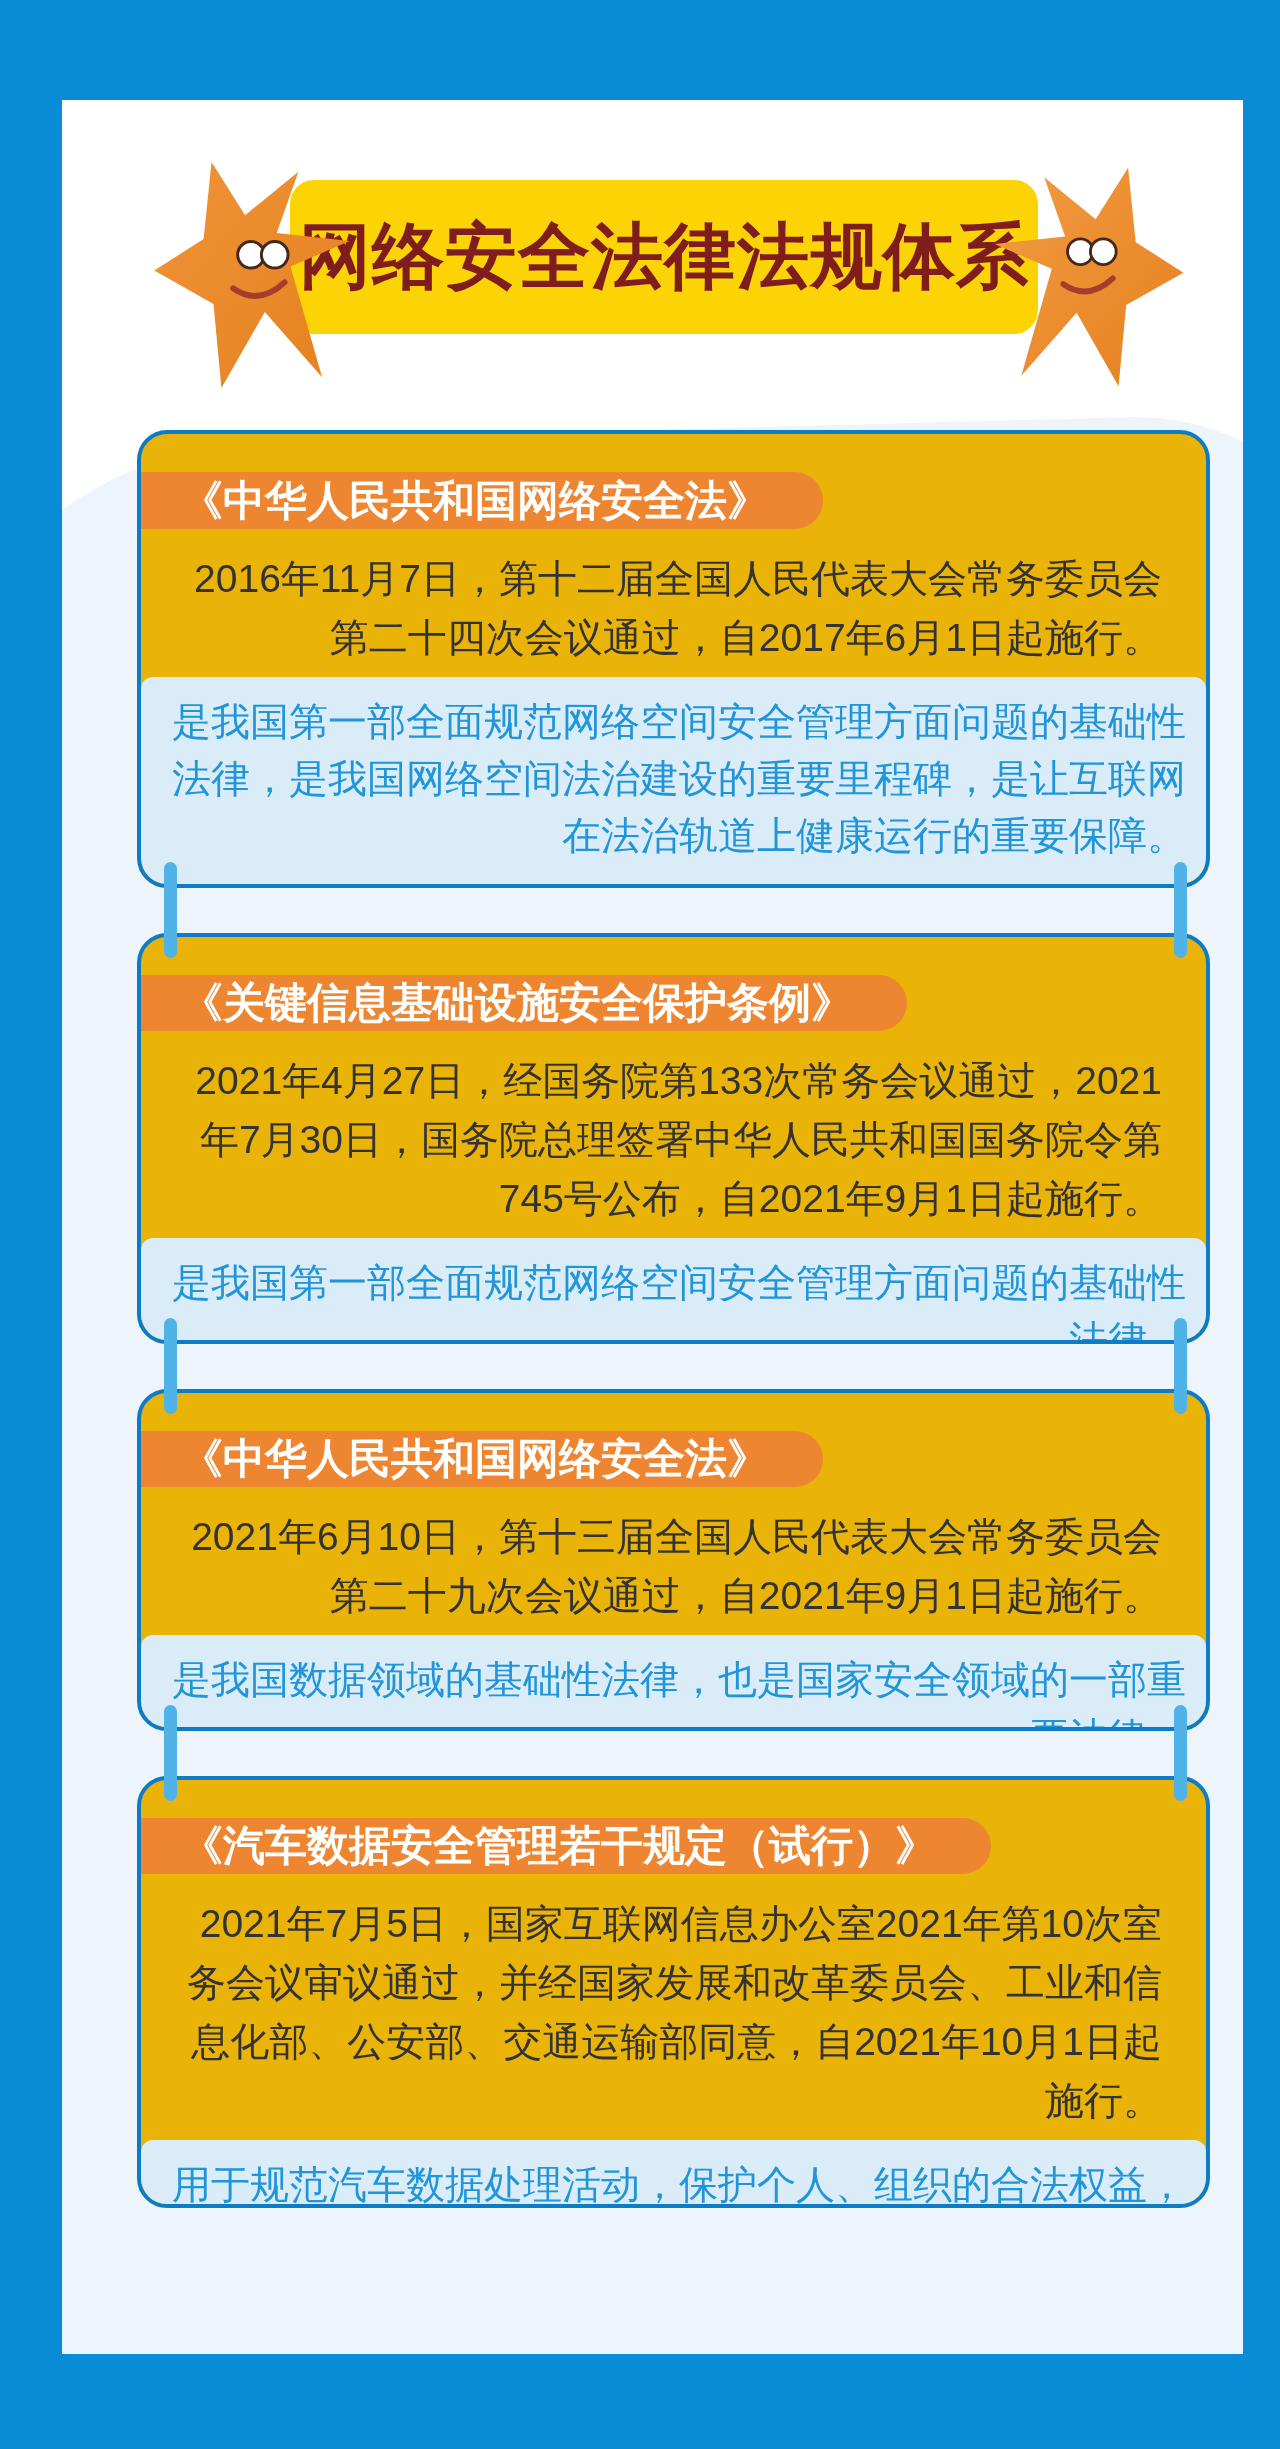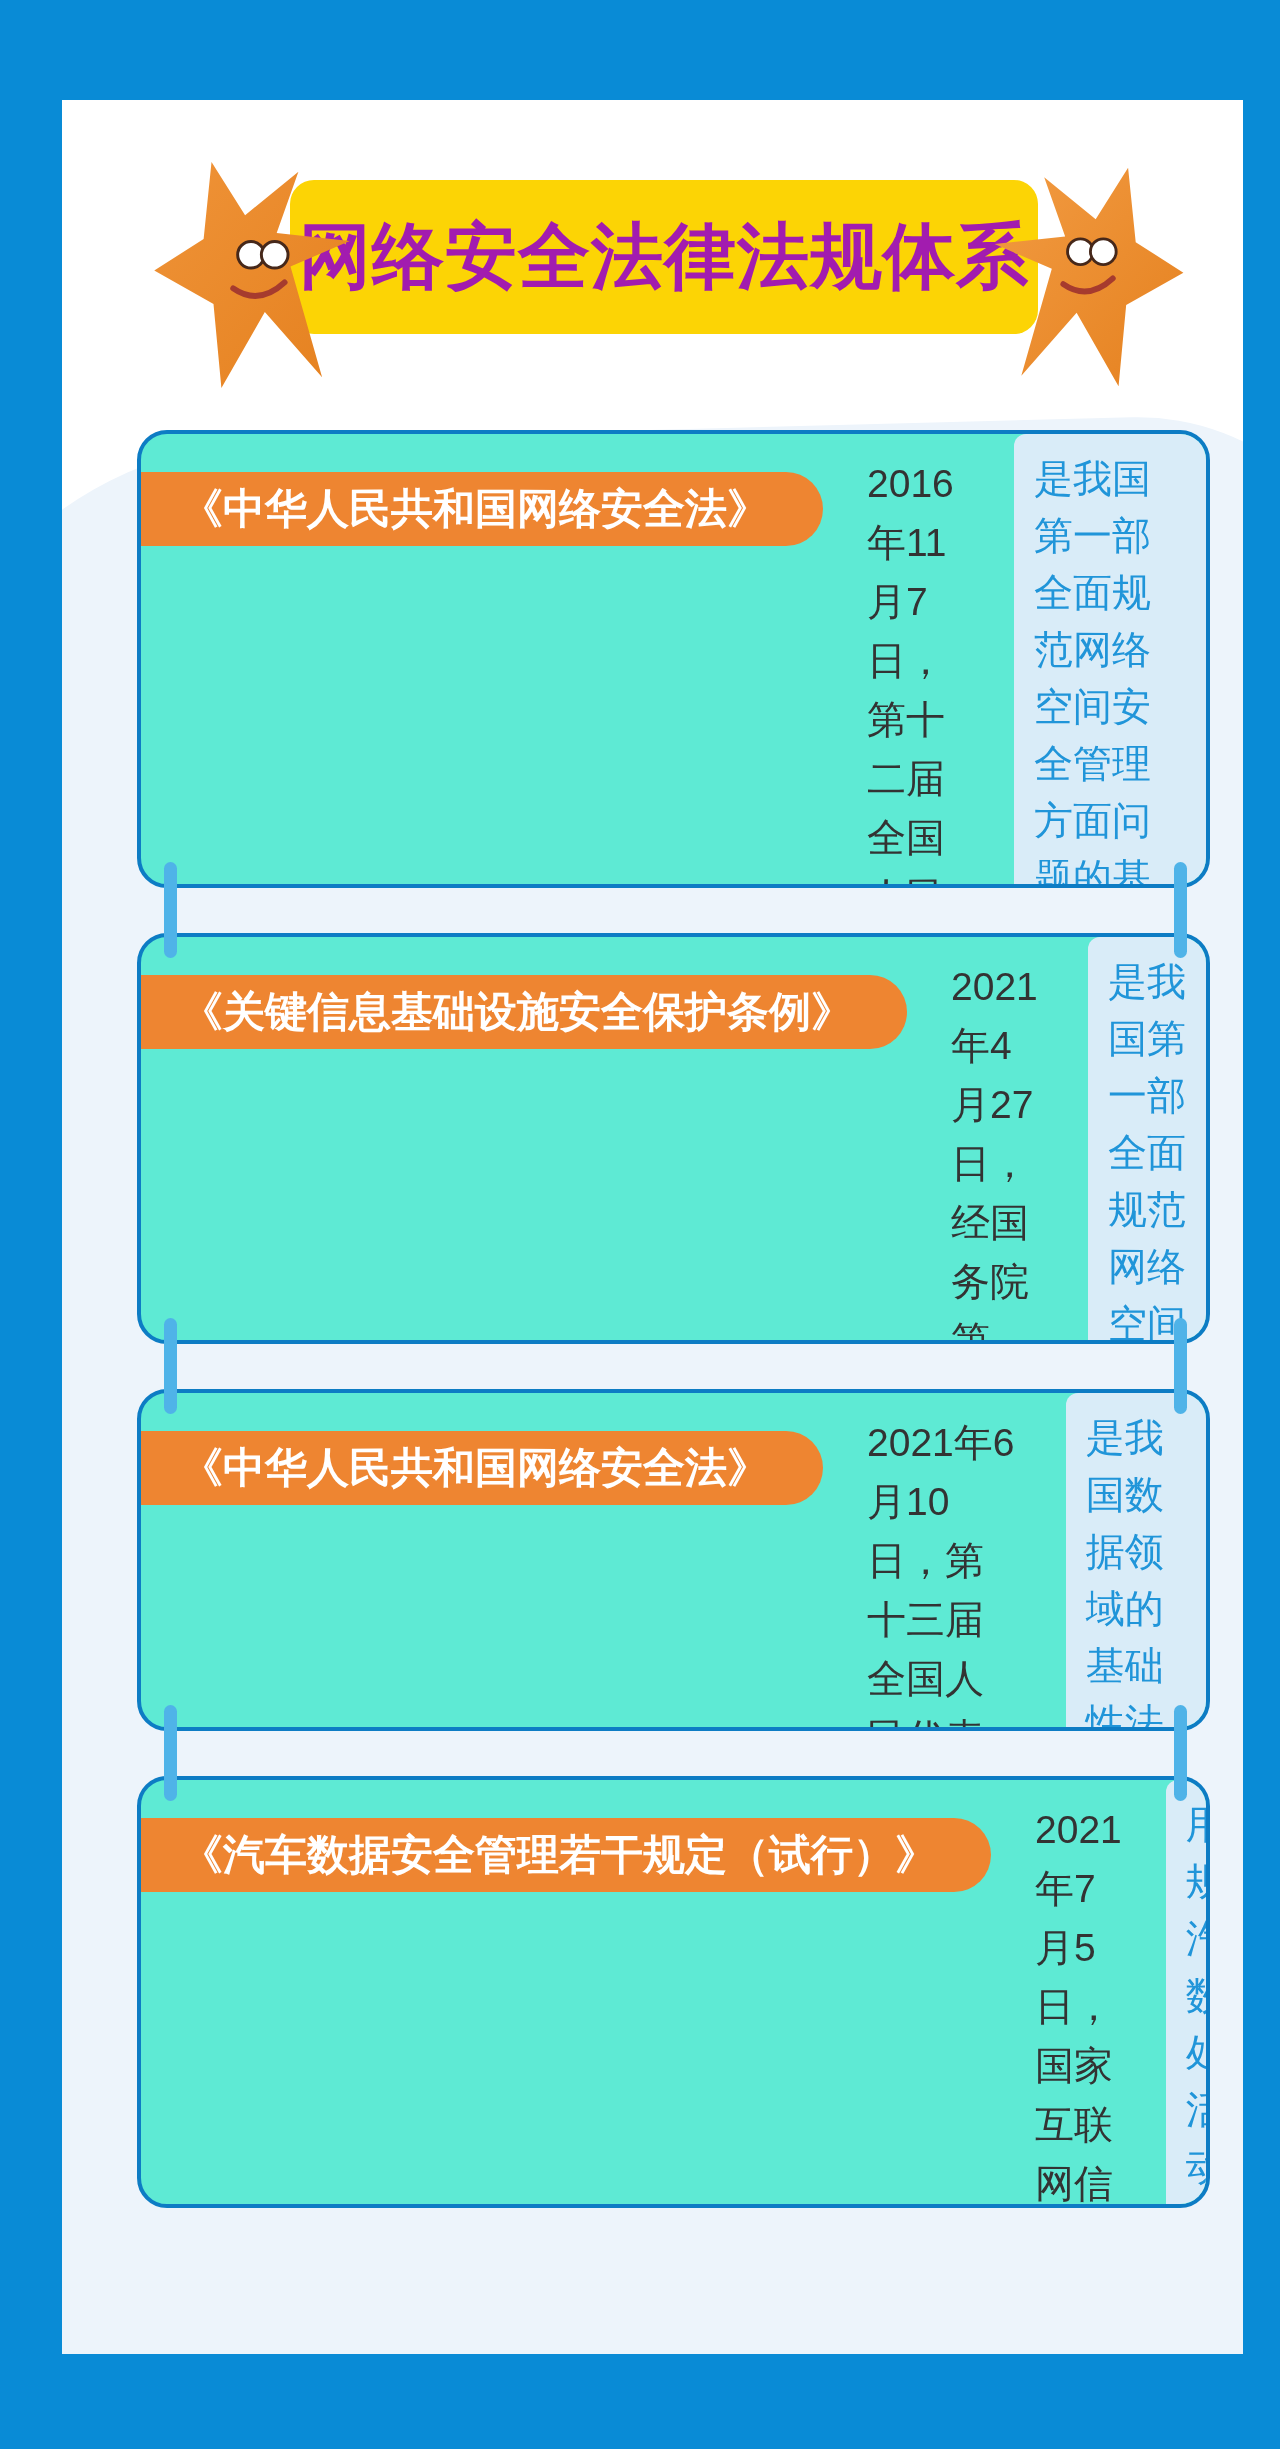--- a/index.html
+++ b/index.html
@@ -4,28 +4,28 @@
 <style>
   html,body{margin:0;padding:0;}
   body{font-family:"Liberation Sans", sans-serif;background:#098bd6;}
   #page{position:relative;width:1280px;height:2449px;background:#098bd6;overflow:hidden;}
   .inner{position:absolute;left:62px;top:100px;width:1181px;height:2254px;background:#ffffff;overflow:hidden;}
   .blob{position:absolute;left:-140px;top:330px;width:1480px;height:2300px;background:#edf4fb;
         border-radius:380px 240px 0 0;transform:rotate(-1.5deg);}
   
   .banner{position:absolute;left:228px;top:80px;width:748px;height:154px;background:#fcd405;
           border-radius:24px;display:flex;align-items:center;justify-content:center;z-index:1;}
-  .banner h1{margin:0;font-size:72px;font-weight:900;color:#a21caf;letter-spacing:1px;white-space:nowrap;}
+  .banner h1{margin:0;font-size:72px;font-weight:900;color:#7f1d1d;letter-spacing:1px;white-space:nowrap;}
   .star{position:absolute;z-index:2;}
   .star-left{left:90px;top:58px;}
   .star-right{left:926px;top:64px;}
   
   .stack{position:absolute;left:75px;top:330px;width:1073px;z-index:2;}
-  .card{box-sizing:border-box;background:#5eead4;border:4px solid #0d7cc4;border-radius:30px;
-        overflow:hidden;display:flex;flex-direction:row;position:relative;z-index:1;}
+  .card{box-sizing:border-box;background:#eab308;border:4px solid #0d7cc4;border-radius:30px;
+        overflow:hidden;display:flex;flex-direction:column;position:relative;z-index:1;text-align:right;}
   .c1{height:458px}.c2{height:411px}.c3{height:342px}.c4{height:432px}
   .pill{align-self:flex-start;display:inline-flex;align-items:center;height:74px;margin-top:38px;
         padding:0 54px 0 40px;background:#ee8531;border-radius:0 37px 37px 0;
         color:#ffffff;font-size:42px;font-weight:700;white-space:nowrap;}
   .body{margin:20px 0 10px;padding:0 44px;font-size:39px;line-height:59px;color:#333333;font-weight:500;}
   .note{margin-top:auto;background:#d9ecf8;border-radius:12px 12px 26px 26px;padding:16px 20px 20px;}
   .note p{margin:0;font-size:39px;line-height:57px;color:#2095d9;font-weight:500;}
   
   .gap{position:relative;height:45px;z-index:3;}
   .bar{position:absolute;width:13px;height:96px;top:-26px;border-radius:7px;background:#4fb3e8;}

